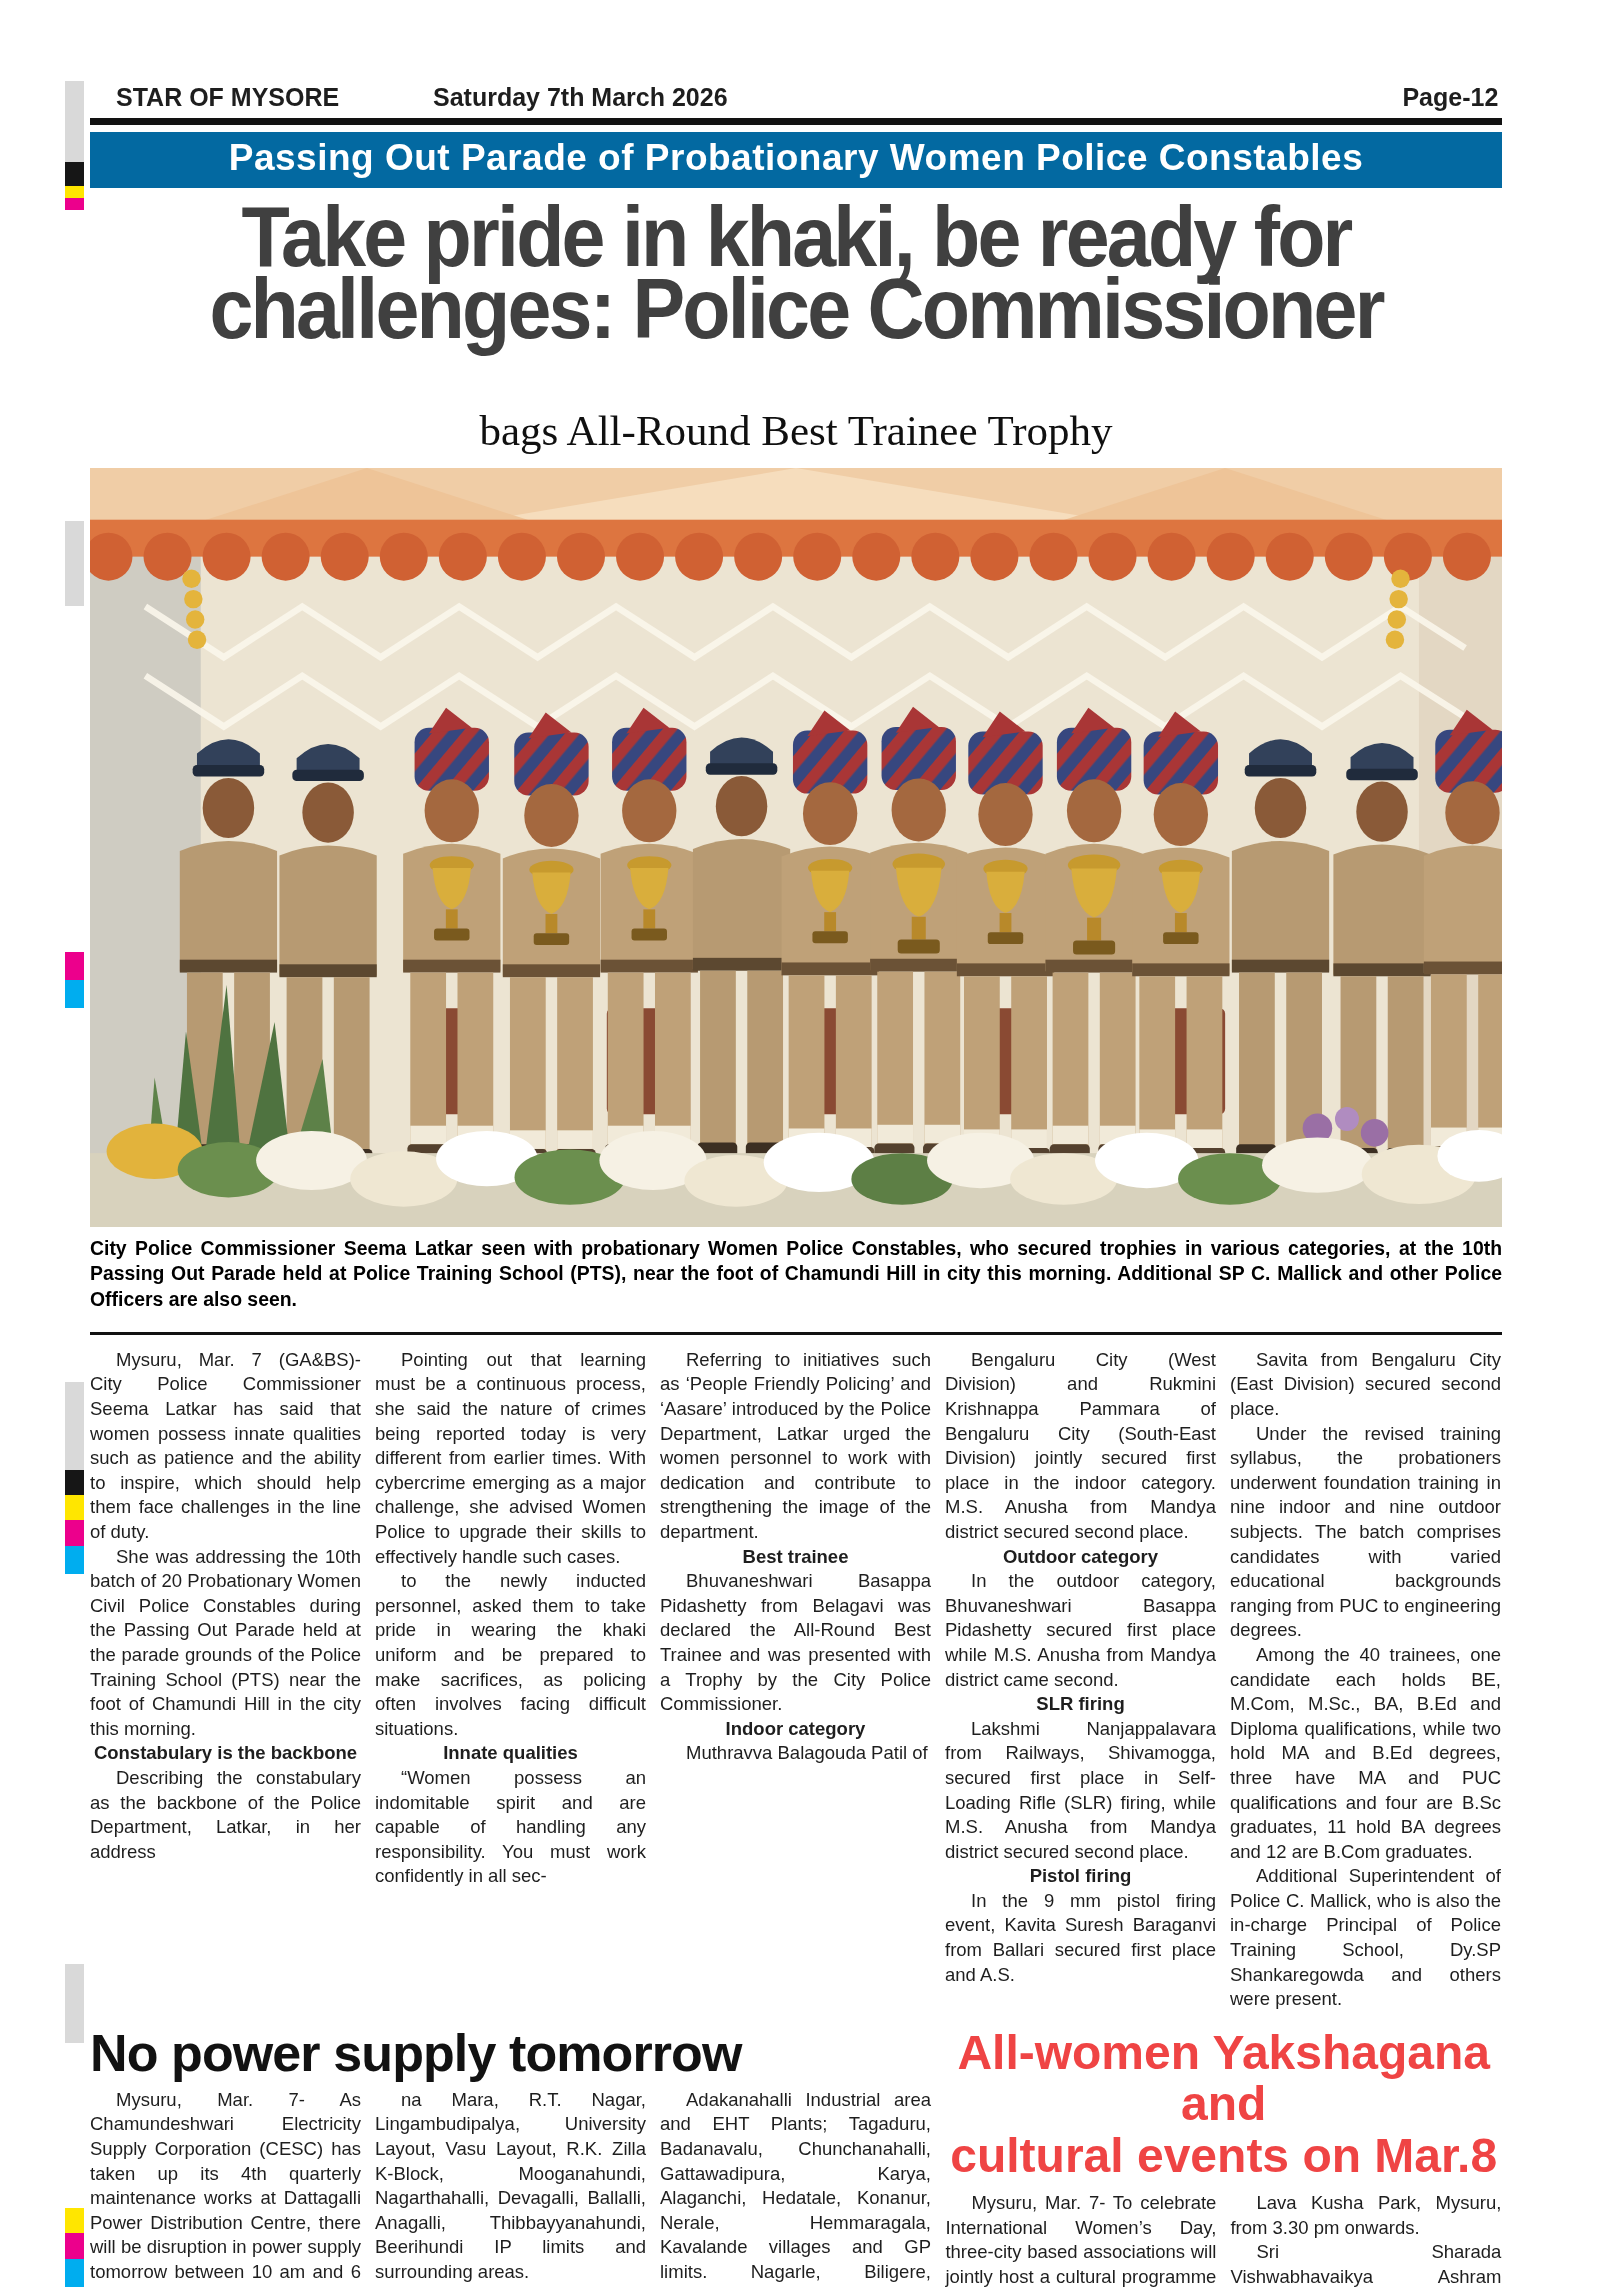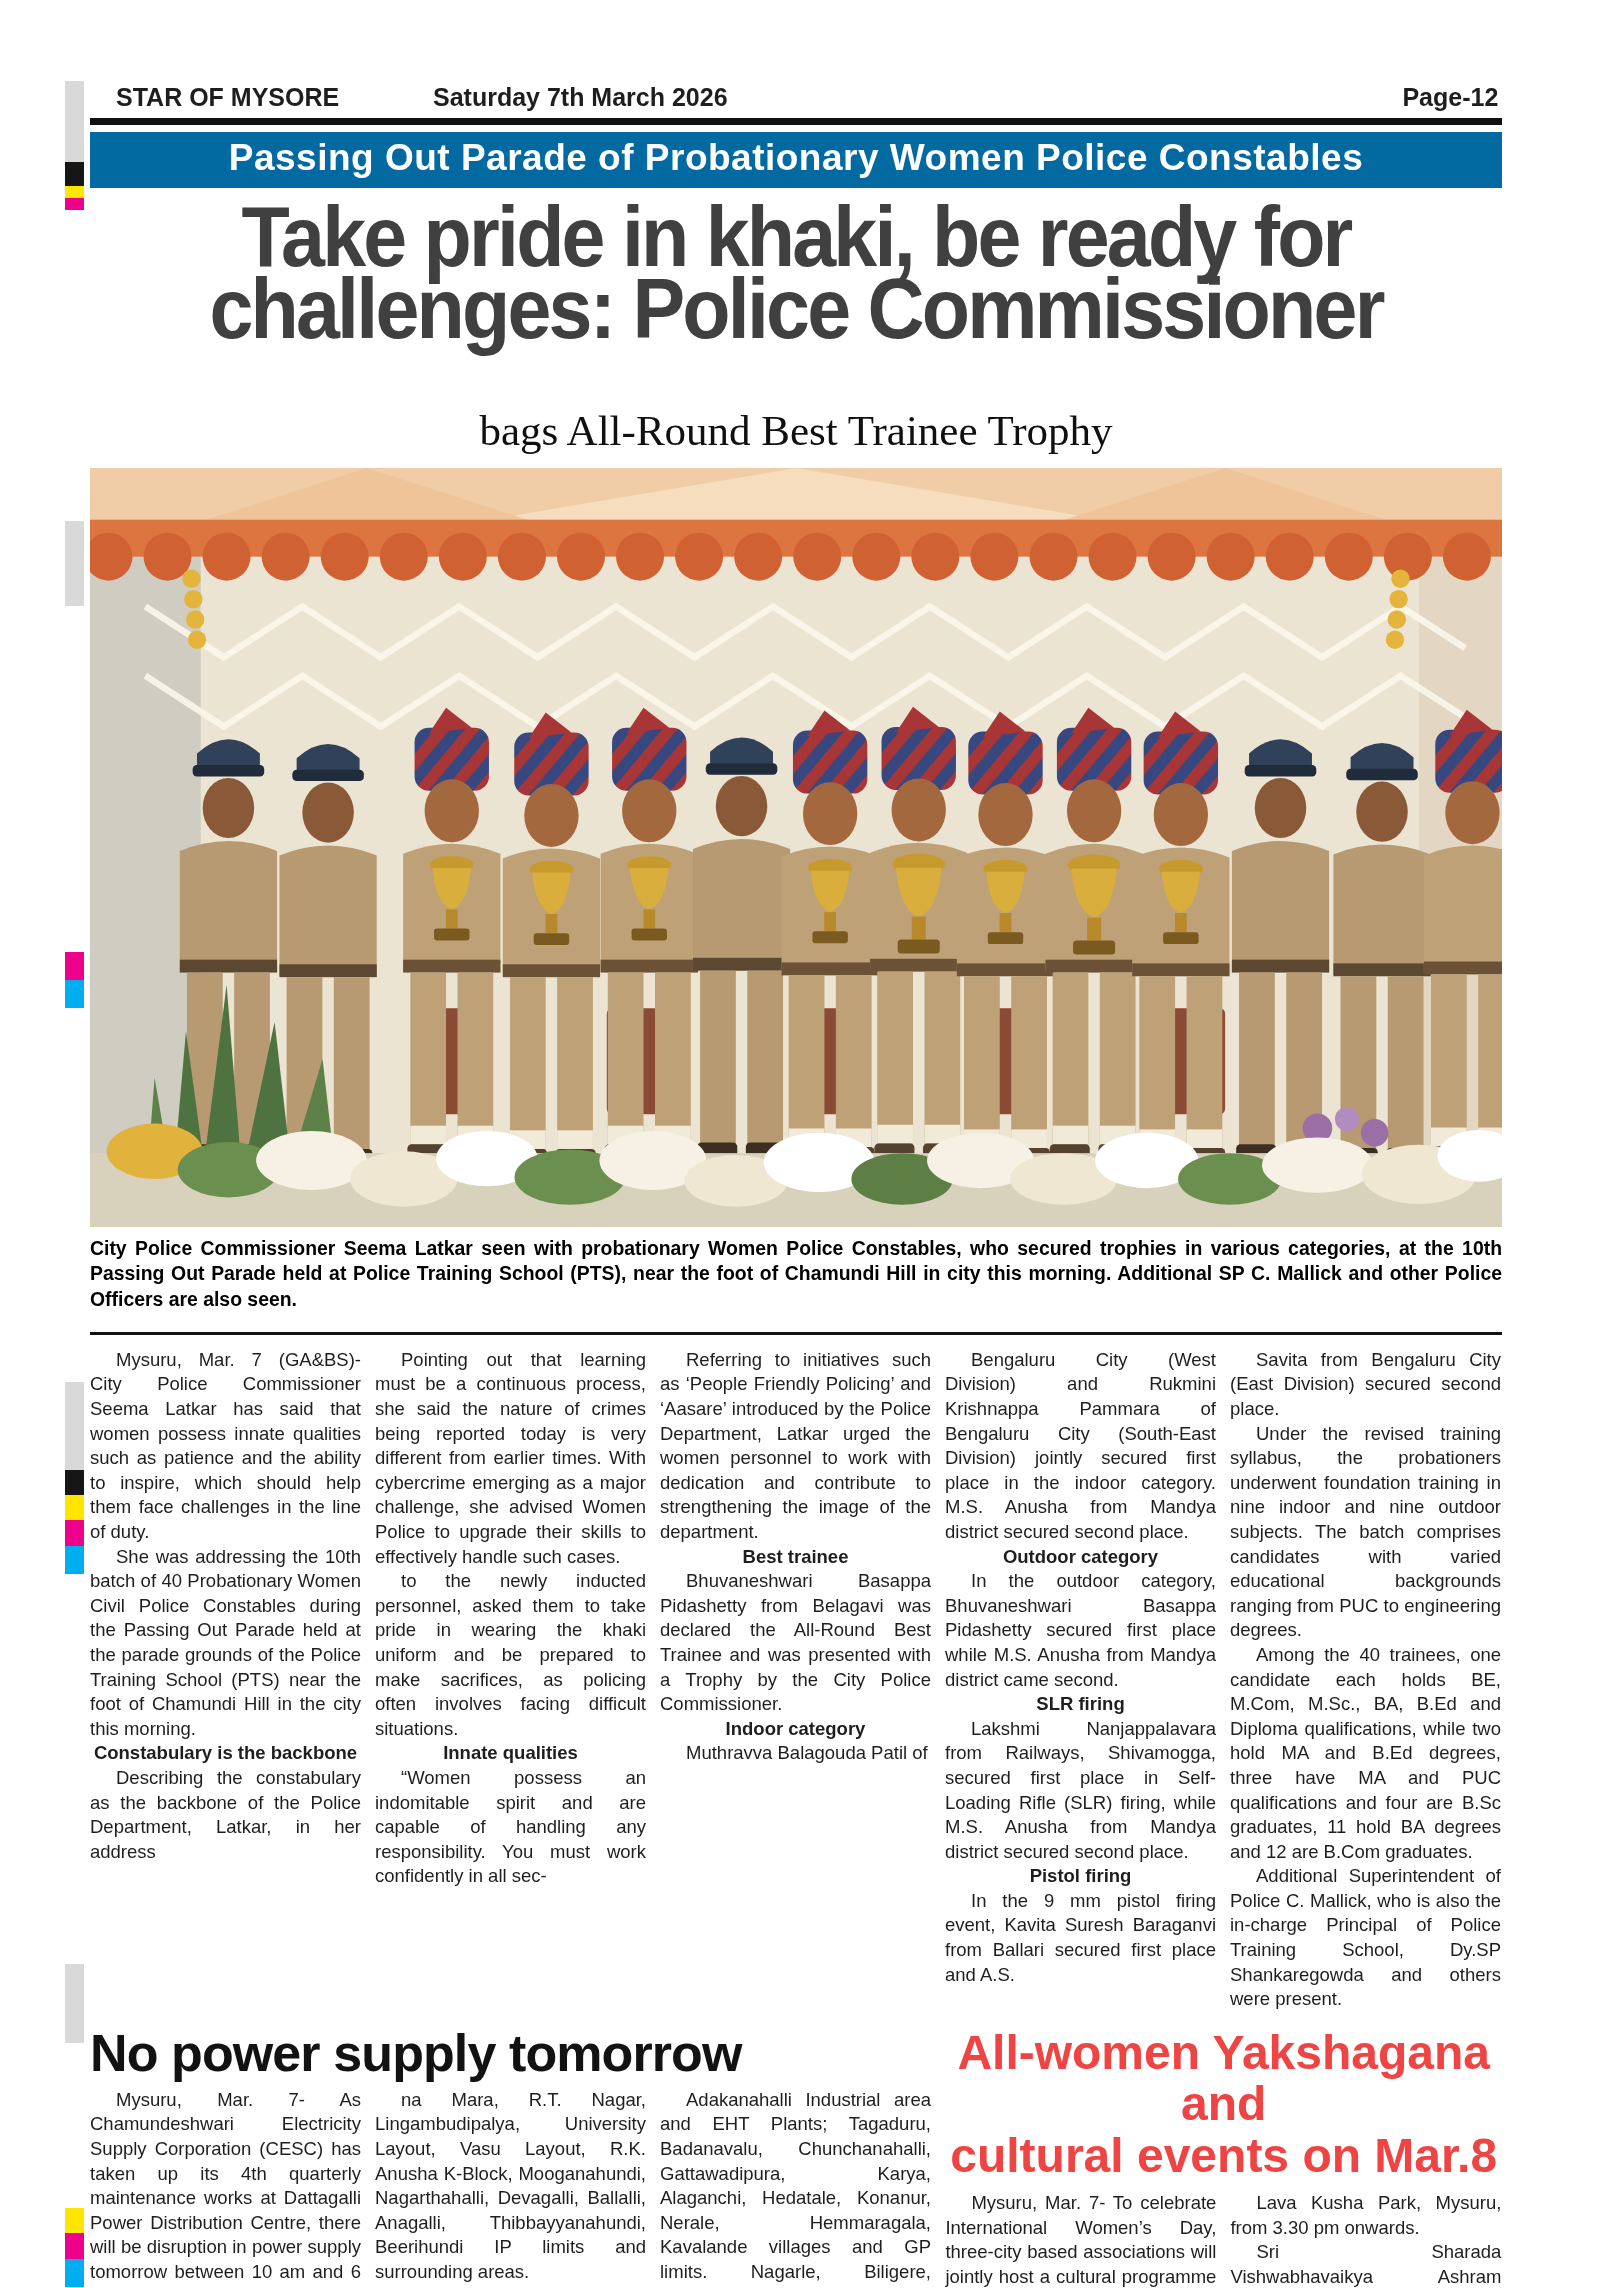--- a/index.html
+++ b/index.html
@@ -250,21 +250,21 @@
         <ellipse cx="1505" cy="745" rx="45" ry="28" fill="#ffffff"></ellipse>
       </g>
     </svg>
   </figure>
 
   <p class="caption">City Police Commissioner Seema Latkar seen with probationary Women Police Constables, who secured trophies in various categories, at the 10th Passing Out Parade held at Police Training School (PTS), near the foot of Chamundi Hill in city this morning. Additional SP C. Mallick and other Police Officers are also seen.</p>
 
   <div class="story">
     <div class="col">
         <p class="para"><span>Mysuru, Mar. 7 (GA&amp;BS)- City Police Commissioner Seema Latkar has said that women possess innate qualities such as patience and the ability to inspire, which should help them face challenges in the line of duty.</span></p>
-        <p class="para"><span>She was addressing the 10th batch of 40 Probationary Women Civil Police Constables during the Passing Out Parade held at the parade grounds of the Police Training School (PTS) near the foot of Chamundi Hill in the city this morning.</span></p>
+        <p class="para"><span>She was addressing the 10th batch of 20 Probationary Women Civil Police Constables during the Passing Out Parade held at the parade grounds of the Police Training School (PTS) near the foot of Chamundi Hill in the city this morning.</span></p>
         <p class="col-head"><span>Constabulary is the backbone</span></p>
         <p class="para"><span>Describing the constabulary as the backbone of the Police Department, Latkar, in her address</span></p>
       </div>
     <div class="col">
         <p class="para"><span>Pointing out that learning must be a continuous process, she said the nature of crimes being reported today is very different from earlier times. With cybercrime emerging as a major challenge, she advised Women Police to upgrade their skills to effectively handle such cases.</span></p>
         <p class="para"><span>to the newly inducted personnel, asked them to take pride in wearing the khaki uniform and be prepared to make sacrifices, as policing often involves facing difficult situations.</span></p>
         <p class="col-head"><span>Innate qualities</span></p>
         <p class="para"><span>“Women possess an indomitable spirit and are capable of handling any responsibility. You must work confidently in all sec-</span></p>
       </div>
     <div class="col">
@@ -292,21 +292,21 @@
   </div>
 
   <div class="second-row">
     <section class="power-zone">
       <h3 class="power-headline">No power supply tomorrow</h3>
       <div class="story" style="margin-top:0;">
         <div class="col">
             <p class="para"><span>Mysuru, Mar. 7- As Chamundeshwari Electricity Supply Corporation (CESC) has taken up its 4th quarterly maintenance works at Dattagalli Power Distribution Centre, there will be disruption in power supply tomorrow between 10 am and 6 pm in the following areas:</span></p>
           </div>
         <div class="col">
-            <p class="para"><span>na Mara, R.T. Nagar, Lingambudipalya, University Layout, Vasu Layout, R.K. Anusha K-Block, Mooganahundi, Nagarthahalli, Devagalli, Ballalli, Anagalli, Thibbayyanahundi, Beerihundi IP limits and surrounding areas.</span></p>
+            <p class="para"><span>na Mara, R.T. Nagar, Lingambudipalya, University Layout, Vasu Layout, R.K. Zilla K-Block, Mooganahundi, Nagarthahalli, Devagalli, Ballalli, Anagalli, Thibbayyanahundi, Beerihundi IP limits and surrounding areas.</span></p>
             <p class="para"><span class="b">As Karnataka Power Transmission Corporation Limited (KPTCL)</span></p>
           </div>
         <div class="col">
             <p class="para"><span>Adakanahalli Industrial area and EHT Plants; Tagaduru, Badanavalu, Chunchanahalli, Gattawadipura, Karya, Alaganchi, Hedatale, Konanur, Nerale, Hemmaragala, Kavalande villages and GP limits. Nagarle, Biligere, Mallupura, Suttur villages and Gram Panchayat limits.</span></p>
           </div>
       </div>
     </section>
     <section class="yaksha-zone">
       <h3 class="yaksha-headline">
         <span>All-women Yakshagana and</span><br>

